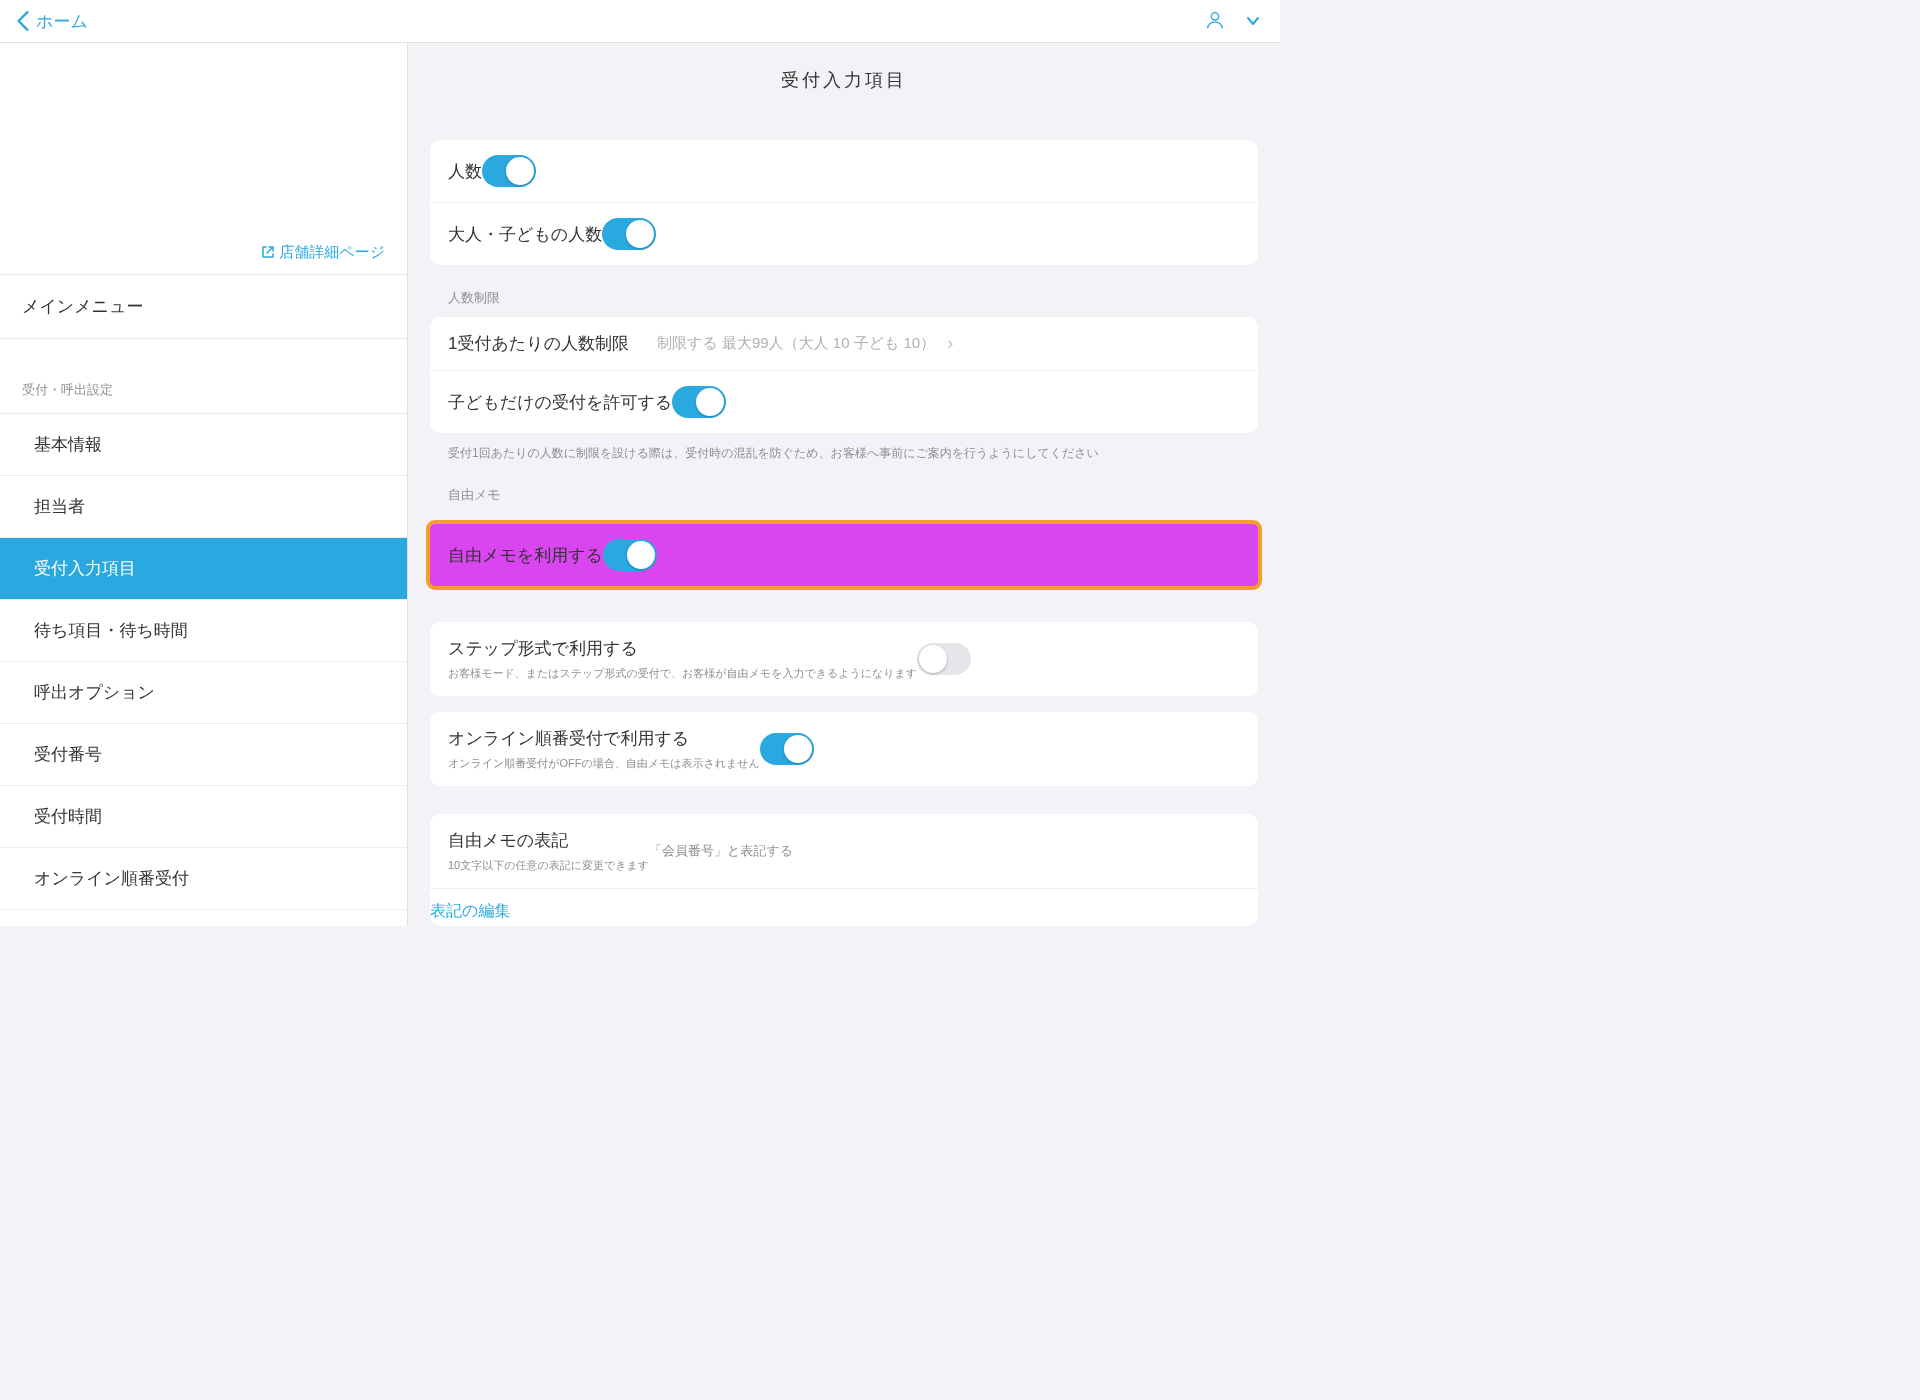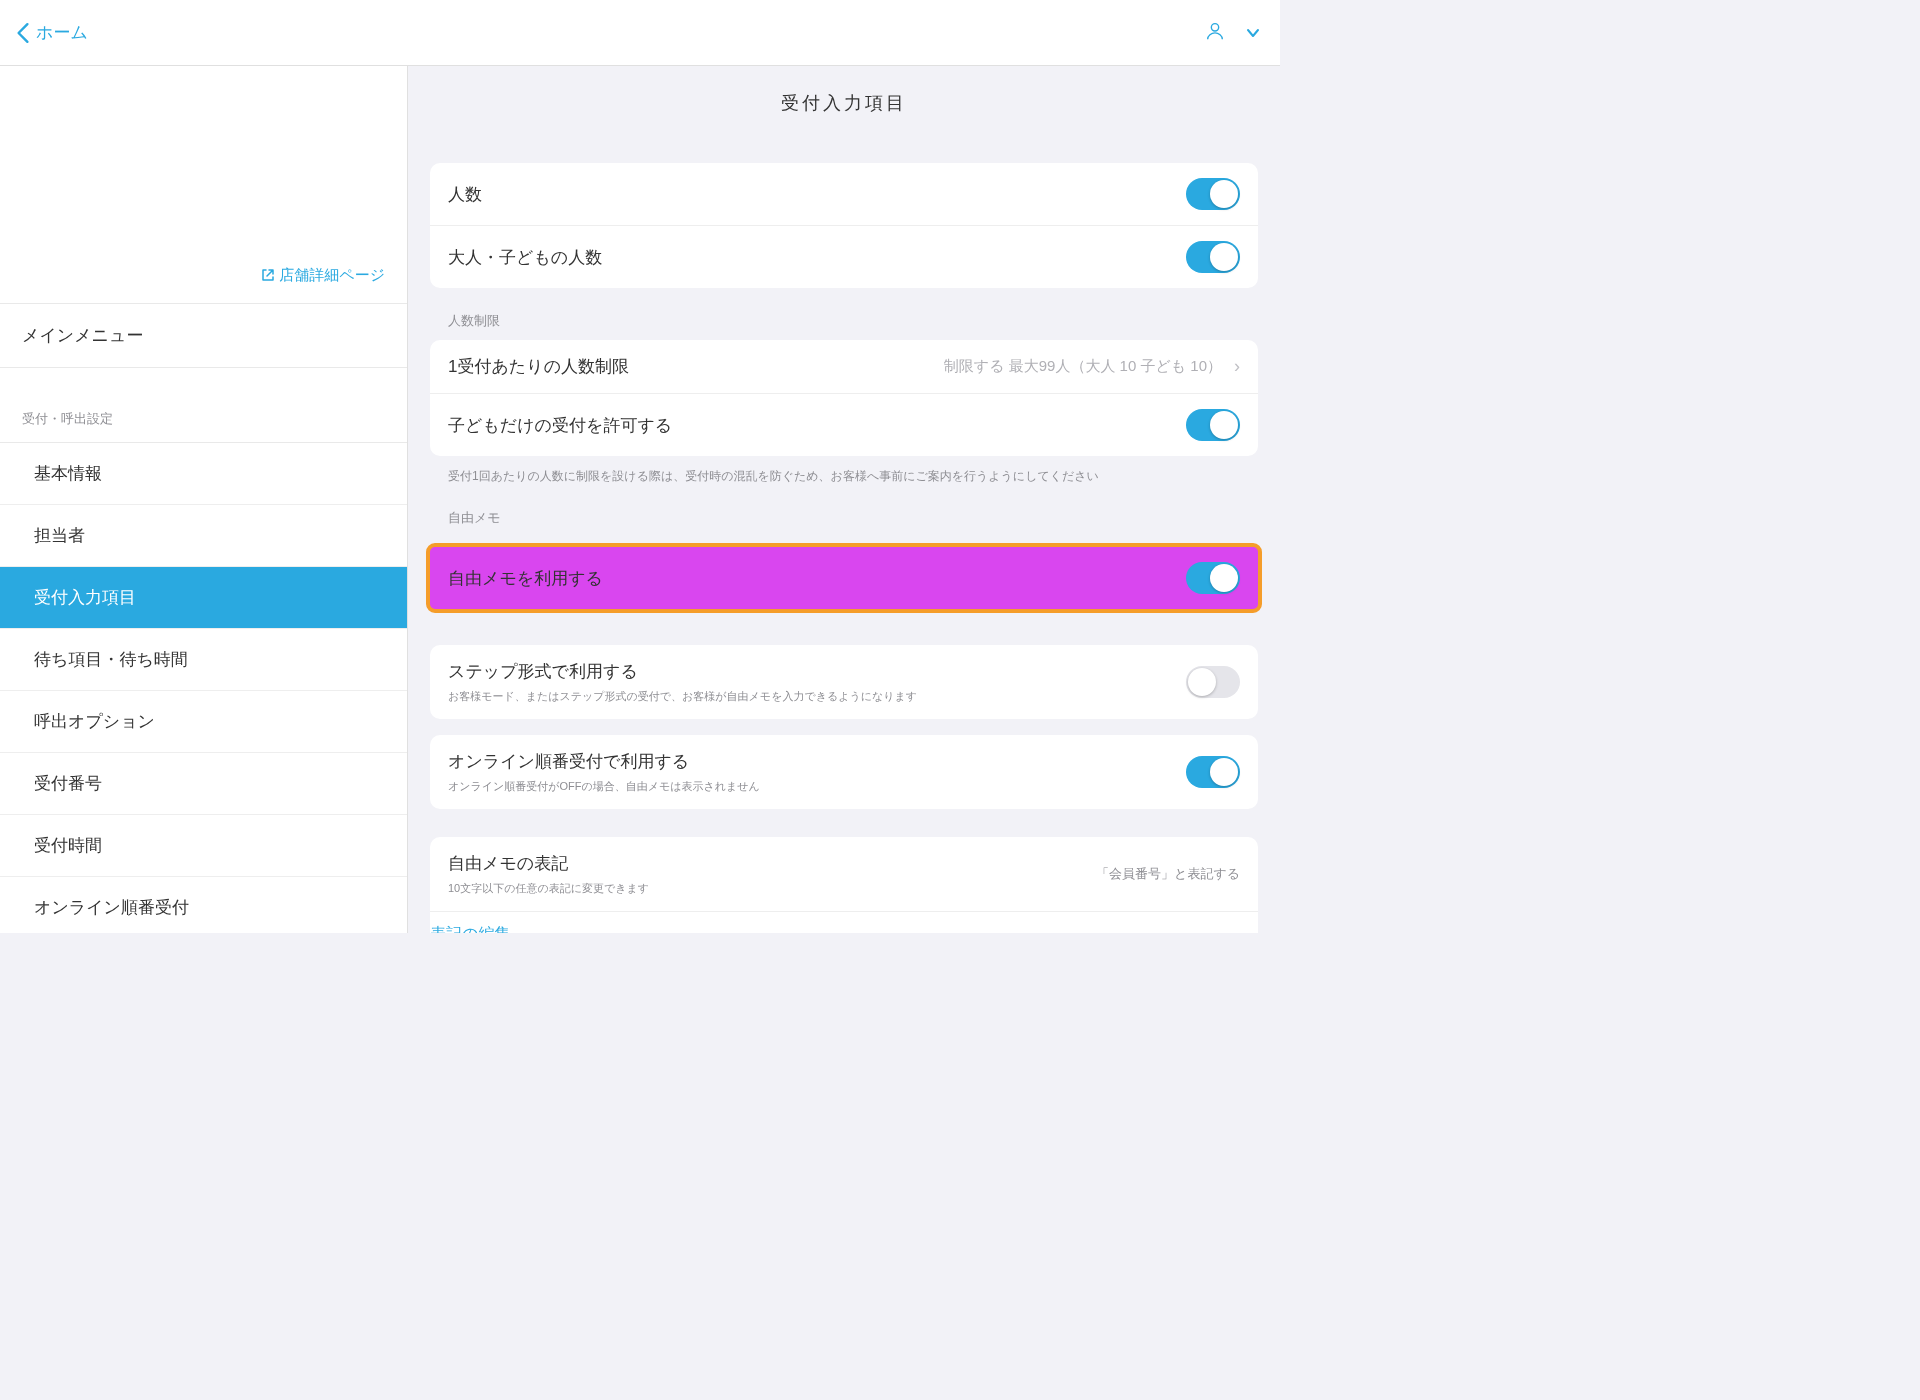--- a/index.html
+++ b/index.html
@@ -11,21 +11,21 @@
       font-family: -apple-system, BlinkMacSystemFont, "Hiragino Sans", "Hiragino Kaku Gothic ProN", Meiryo, sans-serif;
       background: #f2f2f7;
       color: #333;
       width: 1280px;
       height: 933px;
       overflow: hidden;
       font-size: 14px;
     }
     
     .topbar {
-      height: 66px;
+      height: 43px;
       background: #fff;
       border-bottom: 1px solid #e0e0e0;
       display: flex;
       align-items: center;
       justify-content: space-between;
       padding: 0 20px 0 16px;
     }
     .back-group {
       display: flex;
       align-items: center;
@@ -49,21 +49,21 @@
     
     .sidebar {
       width: 408px;
       background: #fff;
       border-right: 1px solid #e0e0e0;
       overflow-y: auto;
       flex-shrink: 0;
     }
     .store-link-row {
       text-align: right;
-      padding: 200px 22px 18px 22px;
+      padding: 200px 22px 12px 22px;
       color: #2aa9e0;
       font-size: 15px;
       border-bottom: 1px solid #e9e9e9;
     }
     .store-link-row .ext-icon {
       display: inline-block;
       vertical-align: -2px;
       margin-right: 4px;
     }
     .main-menu-row {
@@ -104,21 +104,20 @@
     }
     .group {
       background: #fff;
       margin: 0 22px;
       border-radius: 10px;
       overflow: hidden;
     }
     .row {
       display: flex;
       align-items: center;
-      justify-content: space-between;
       padding: 15px 18px;
       border-bottom: 1px solid #eeeeee;
       min-height: 54px;
     }
     .row:last-child { border-bottom: none; }
     .row-label {
       font-size: 17px;
       color: #333;
     }
     .row-sub {

